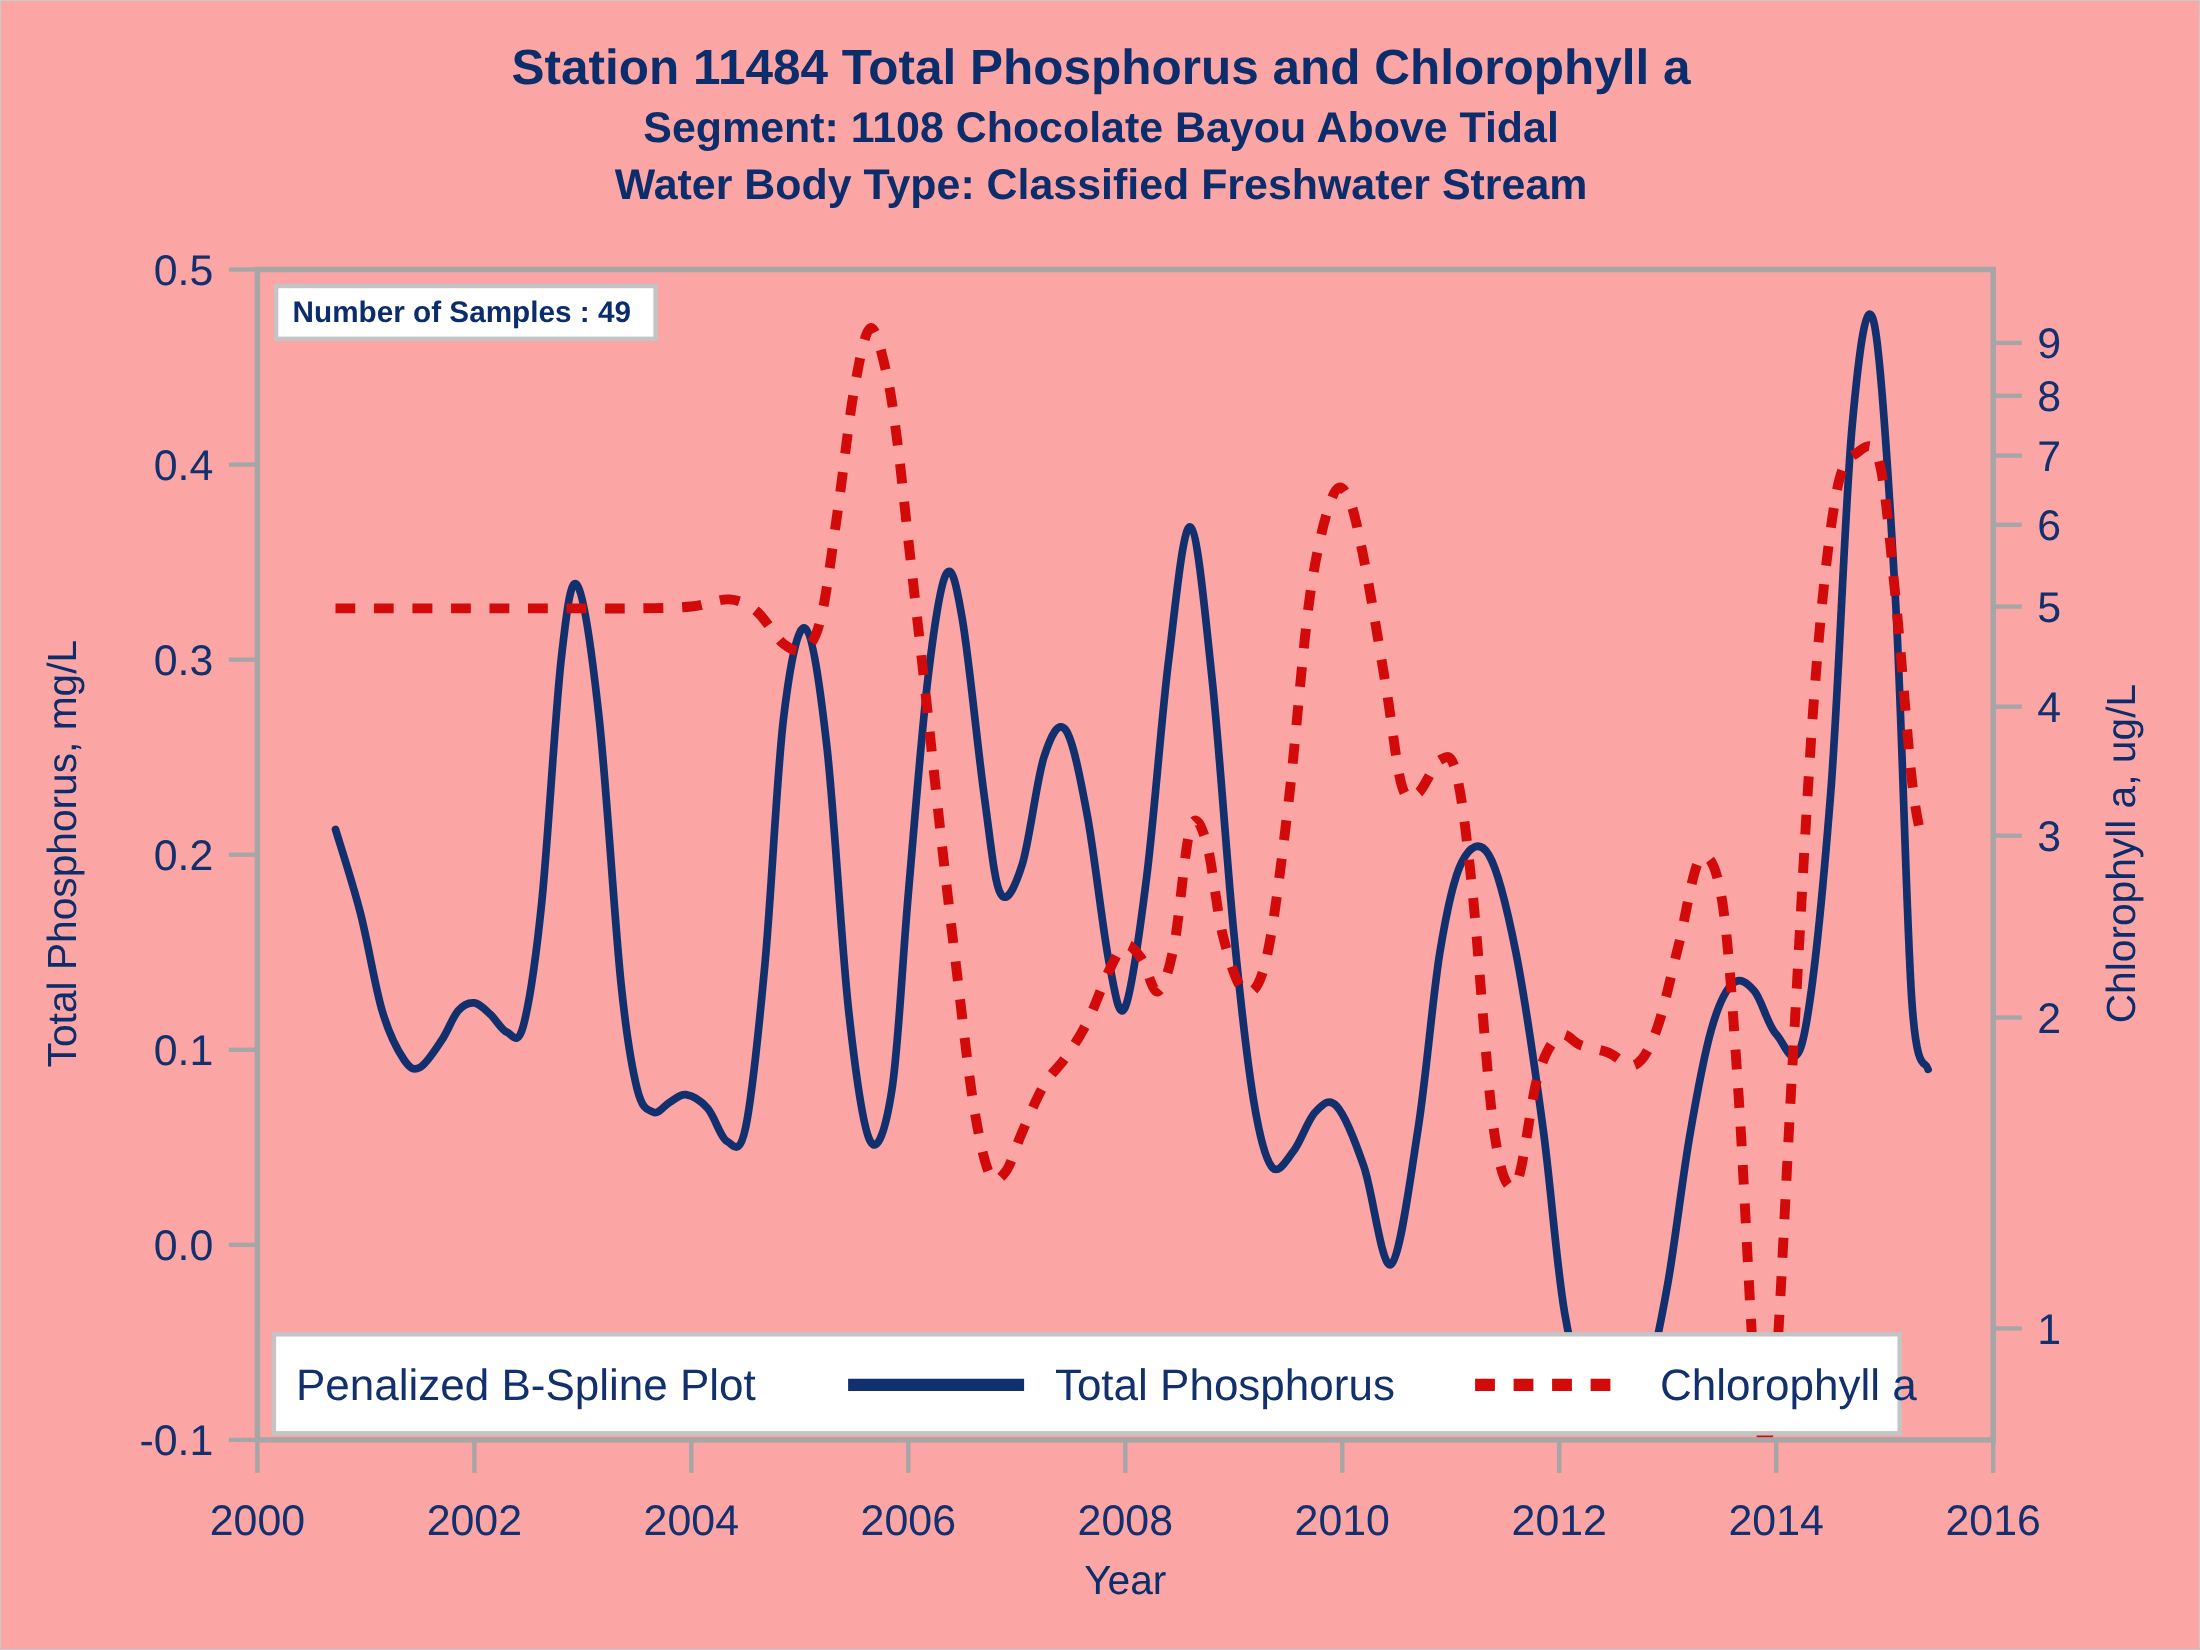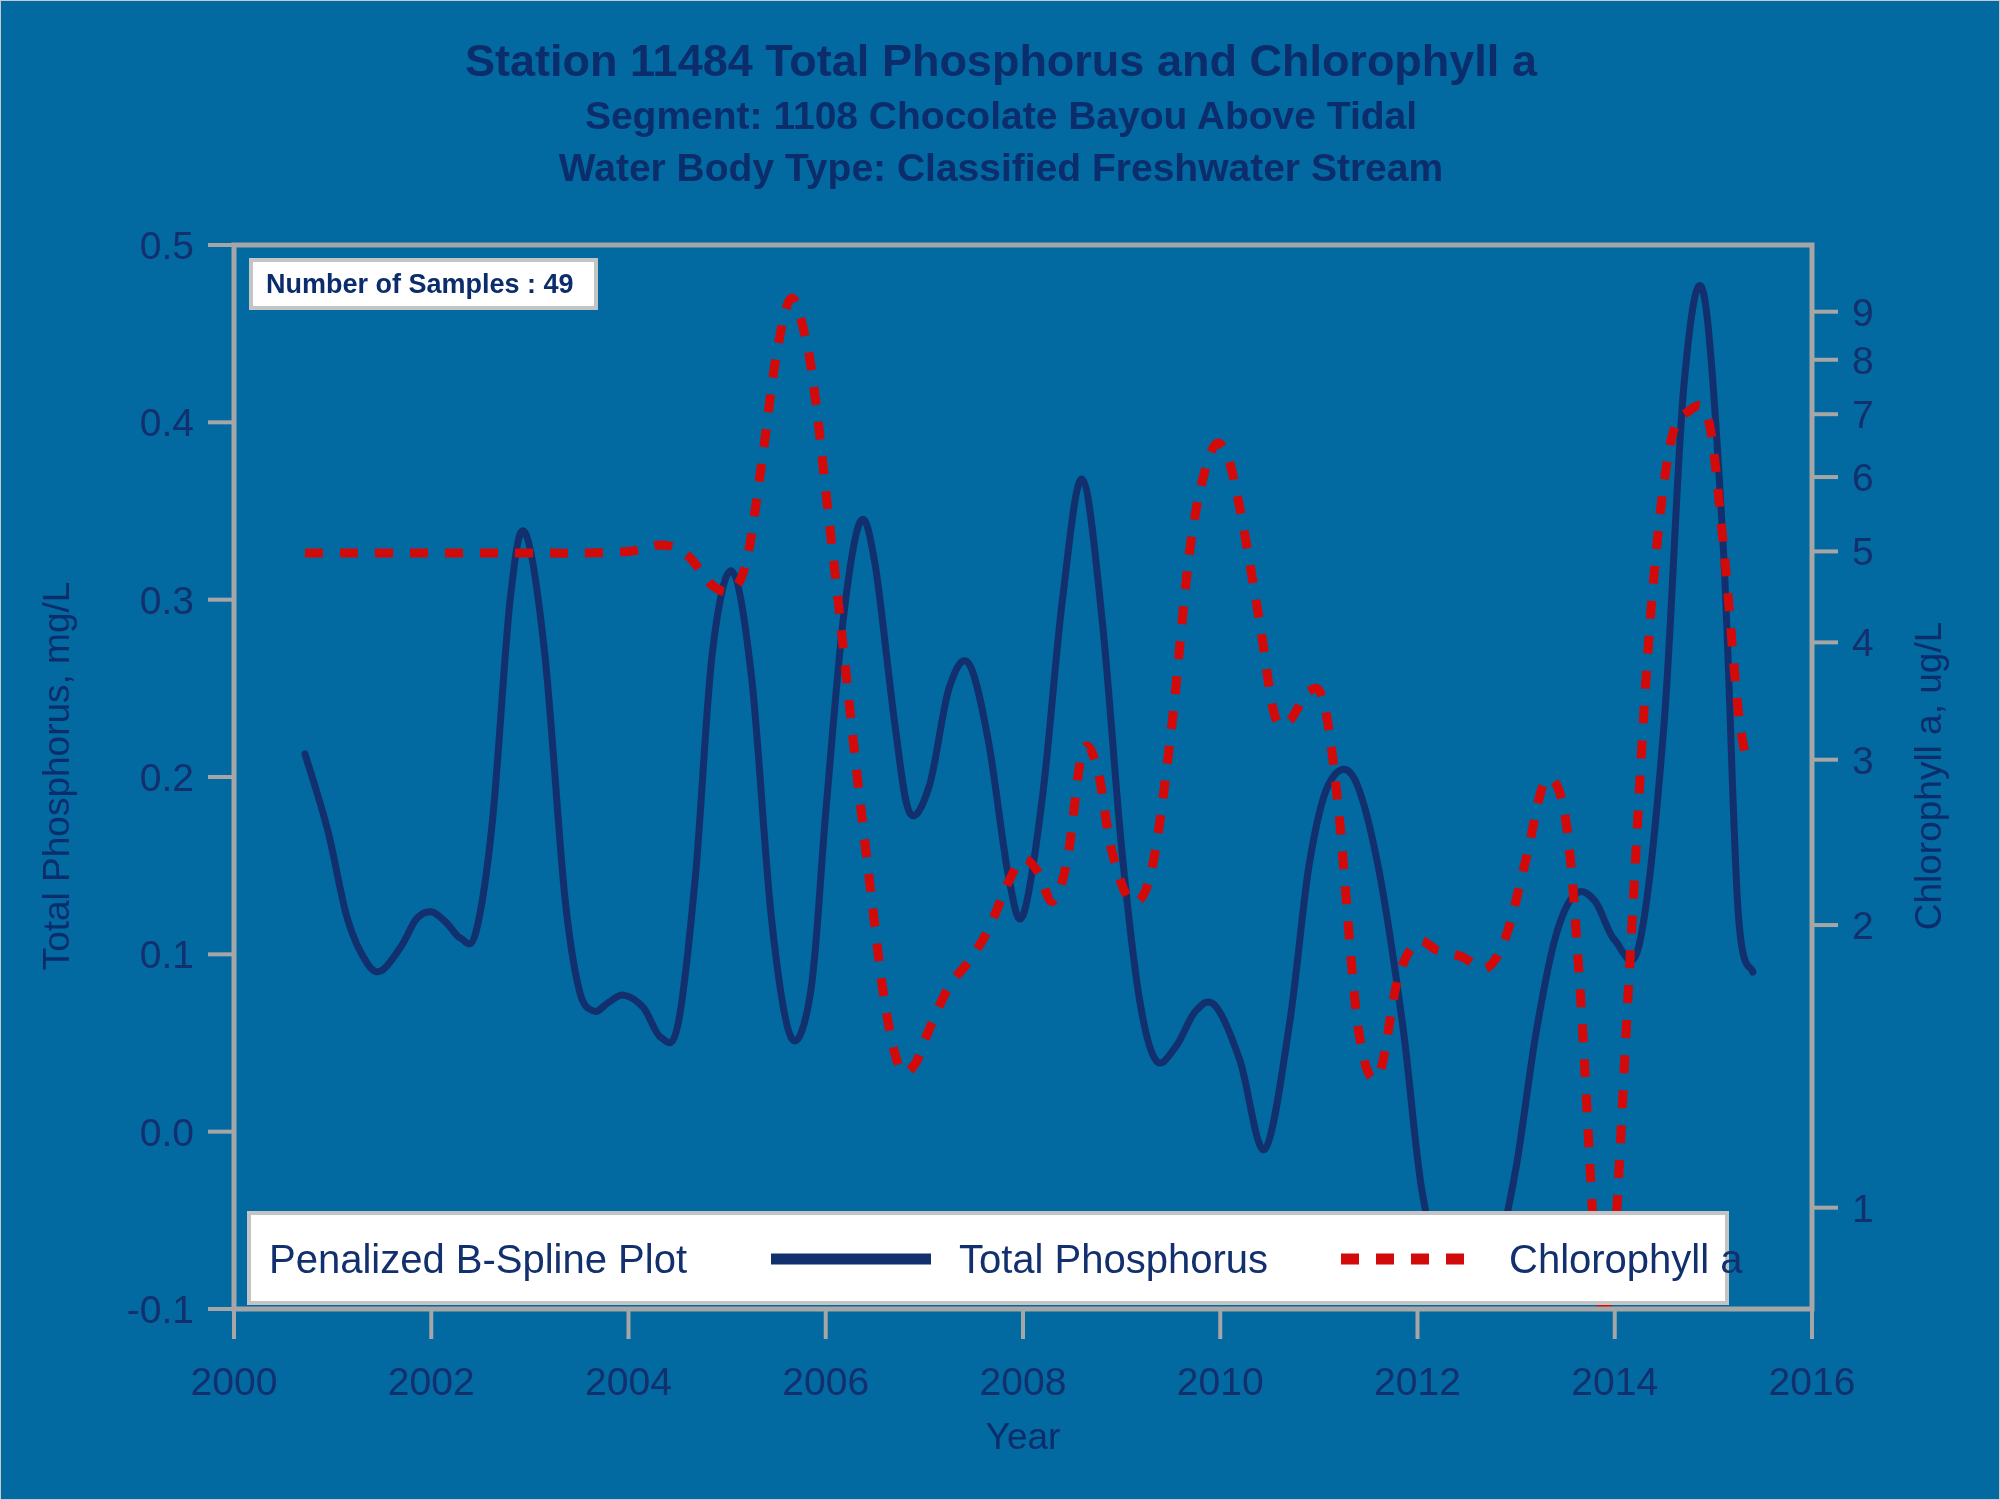--- a/index.html
+++ b/index.html
@@ -7,21 +7,21 @@
     padding: 0;
     background: #ffffff;
   }
   body {
     font-family: "Liberation Sans", sans-serif;
   }
   #page {
     position: relative;
     width: 2000px;
     height: 1500px;
-    background: #0369a1;
+    background: #fca5a5;
     border: 1px solid #c9c9c9;
     box-sizing: border-box;
     overflow: hidden;
   }
   svg { display: block; }
   text { font-family: "Liberation Sans", sans-serif; }
 
   .title-text {
     fill: #0c2d6b;
     font-weight: bold;

